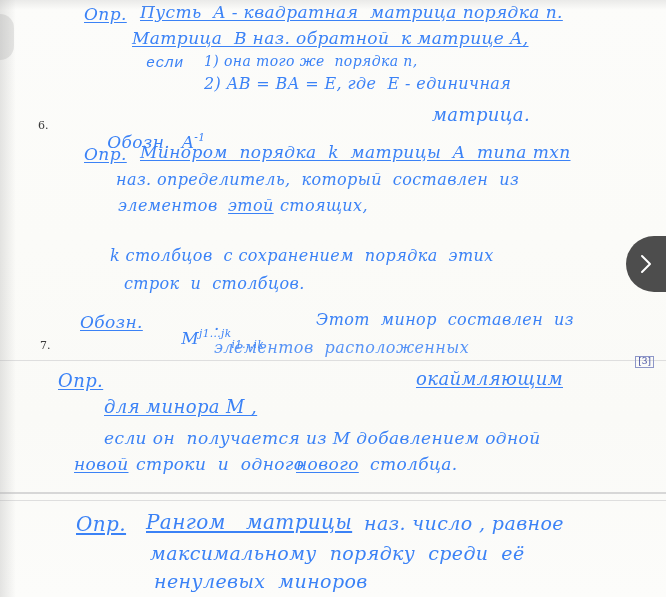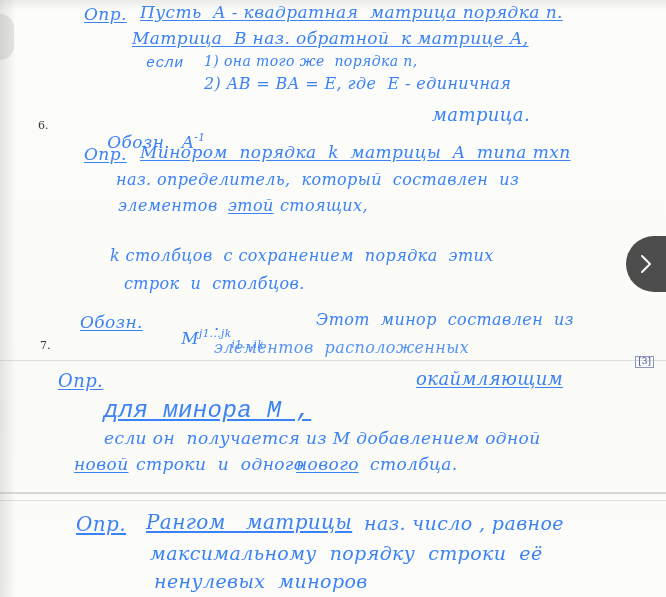--- a/index.html
+++ b/index.html
@@ -149,34 +149,34 @@
   <div class="hand" style="left:214px; top:316px; font-size:17px;">.</div>
   <div class="hand" style="left:284px; top:312px; font-size:16px;margin-left:32px;">Этот  минор  составлен  из</div>
   <div class="hand" style="left:214px; top:340px; font-size:16px; opacity:0.85;">элементов  расположенных</div>
 
   <div class="sep" style="top:360px;"></div>
 
   <div class="page-number-corner">[3]</div>
 
   <div class="hand u" style="left:58px; top:372px; font-size:18px;">Опр.</div>
   <div class="hand u" style="left:416px; top:370px; font-size:18px;">окаймляющим</div>
-  <div class="hand u" style="left:104px; top:398px; font-size:24px;font-family:Liberation Mono, monospace;">для минора M ,</div>
+  <div class="hand u" style="left:104px; top:398px; font-size:18px;">для минора M ,</div>
   <div class="hand" style="left:104px; top:430px; font-size:17px;">если он  получается из M добавлением одной</div>
   <div class="hand u" style="left:74px; top:456px; font-size:17px;">новой</div>
   <div class="hand" style="left:136px; top:456px; font-size:17px;">строки  и  одного</div>
   <div class="hand u" style="left:296px; top:456px; font-size:17px;">нового</div>
   <div class="hand" style="left:370px; top:456px; font-size:17px;">столбца.</div>
 
   <div class="sep thick" style="top:492px;"></div>
   <div class="sep" style="top:500px;"></div>
 
   <div class="hand u" style="left:76px; top:514px; font-size:20px;">Опр.</div>
   <div class="hand u" style="left:146px; top:512px; font-size:20px;">Рангом   матрицы</div>
   <div class="hand" style="left:364px; top:514px; font-size:19px;">наз. число , равное</div>
-  <div class="hand" style="left:150px; top:544px; font-size:19px;">максимальному  порядку  строки  её</div>
+  <div class="hand" style="left:150px; top:544px; font-size:19px;">максимальному  порядку  среди  её</div>
   <div class="hand" style="left:154px; top:572px; font-size:19px;">ненулевых  миноров</div>
 
   <div class="edge-shadow-left"></div>
   <div class="edge-shadow-top"></div>
 
   <div class="nav-prev" title="previous"></div>
   <div class="nav-next" title="next">
     <svg width="16" height="22" viewBox="0 0 16 22">
       <polyline points="4,3 12,11 4,19" fill="none" stroke="#ffffff" stroke-width="2" stroke-linecap="round" stroke-linejoin="round"></polyline>
     </svg>

